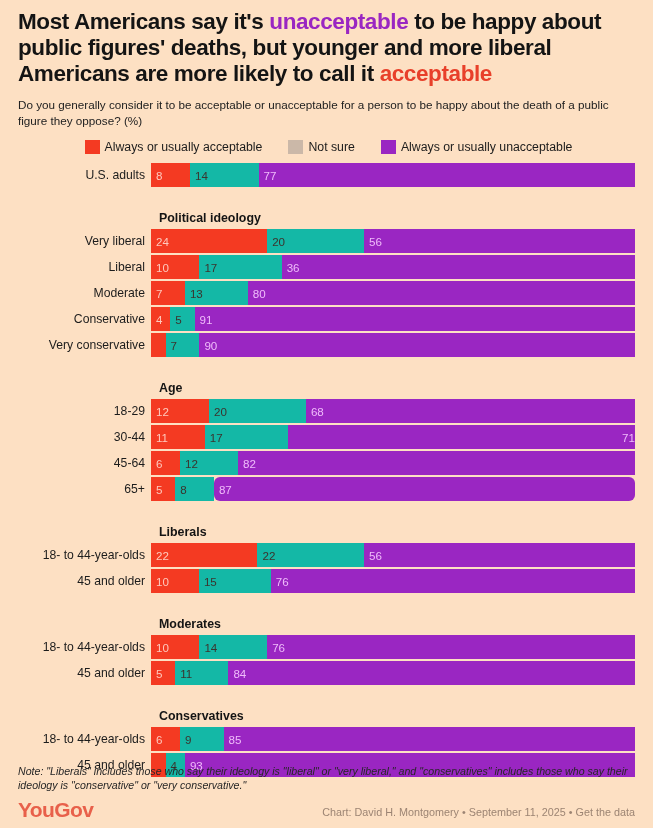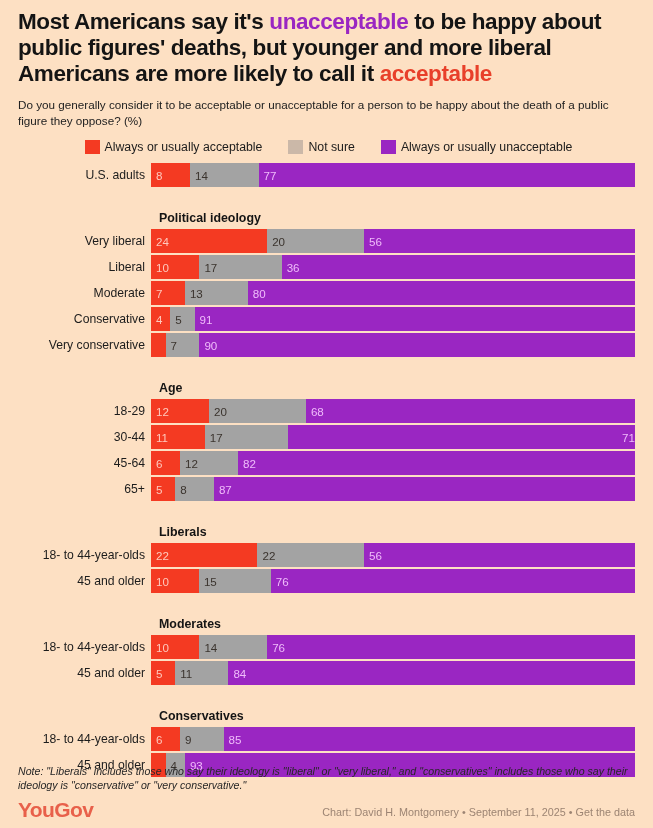--- a/index.html
+++ b/index.html
@@ -88,21 +88,21 @@
   .seg {
     height: 100%;
     display: flex;
     align-items: center;
     font-size: 11.6px;
     overflow: hidden;
     white-space: nowrap;
   }
   .seg span { padding-left: 5px; }
   .seg-acceptable   { background: #f43a22; color: #ffc9bd; }
-  .seg-notsure      { background: #a3a3a3; color: #3b342e; }
+  .seg-notsure      { background: #14b8a6; color: #3b342e; }
   .seg-unacceptable { background: #9a26c2; color: #f0bcfb; }
 
   
   .footer { position: absolute; left: 18px; right: 18px; bottom: 8px; }
   .note {
     font-size: 10.6px;
     font-style: italic;
     line-height: 14px;
     color: #262626;
     margin-bottom: 7px;
@@ -288,21 +288,21 @@
         </div>
         <div class="row">
           <div class="row-label">65+</div>
           <div class="bar">
             <div class="seg seg-acceptable" style="width: 5%;">
               <span>5</span>
             </div>
             <div class="seg seg-notsure" style="width: 8%;">
               <span>8</span>
             </div>
-            <div class="seg seg-unacceptable" style="width: 87%;">
+            <div class="seg seg-unacceptable" style="width: 87%; border-radius: 6px;">
               <span>87</span>
             </div>
           </div>
         </div>
       </div>
       <div class="group-gap"></div>
       <div class="group">
         <div class="group-head">Liberals</div>
         <div class="row">
           <div class="row-label">18- to 44-year-olds</div>

